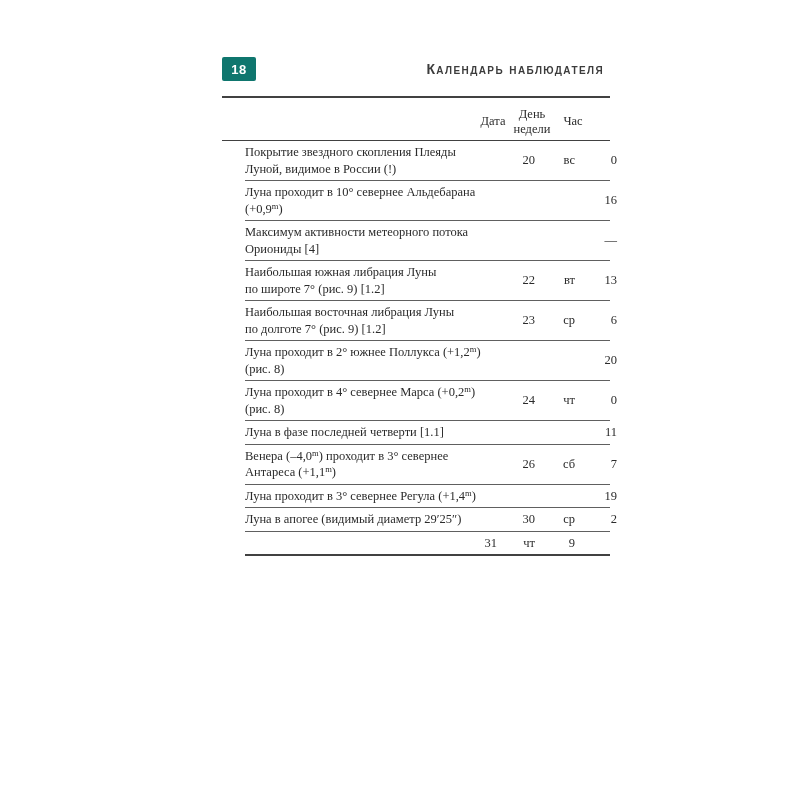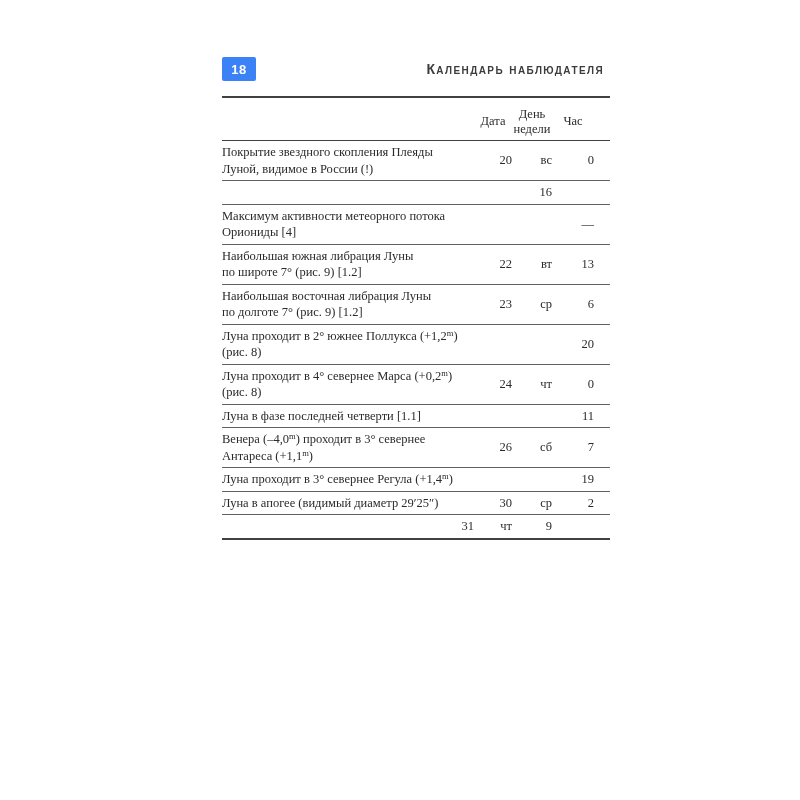--- a/index.html
+++ b/index.html
@@ -27,21 +27,21 @@
     align-items: center;
     justify-content: space-between;
     height: 24px;
   }
   .page-badge {
     display: inline-flex;
     align-items: center;
     justify-content: center;
     min-width: 34px;
     height: 24px;
-    background: #3b82f6;
+    background: #0f766e;
     color: #ffffff;
     font-family: "Liberation Sans", "DejaVu Sans", sans-serif;
     font-size: 13px;
     font-weight: bold;
     border-radius: 2px;
     letter-spacing: 0.5px;
   }
   .running-title {
     font-family: "Liberation Sans", "DejaVu Sans", sans-serif;
     font-variant: small-caps;
@@ -70,20 +70,21 @@
   .th {
     text-align: center;
     font-size: 12.5px;
     line-height: 14.5px;
     white-space: pre-line;
   }
   .trow {
     border-bottom: 1px solid #606060;
     padding-top: 3px;
     padding-bottom: 3px;
+    margin-left: 23px;
   }
   .trow:last-child {
     border-bottom: 2px solid #414141;
   }
   .cell {
     font-size: 12.5px;
     line-height: 16.5px;
   }
   .desc {
     white-space: pre-line;
@@ -119,20 +120,22 @@
       </div>
 
       <div class="trow">
         <div class="cell desc">Покрытие звездного скопления Плеяды
 Луной, видимое в России (!)</div>
         <div class="cell num">20</div>
         <div class="cell num">вс</div>
         <div class="cell num">0</div>
       </div>
       <div class="trow">
+        <div class="cell desc">Луна проходит в 10° севернее Альдебарана
+(+0,9<sup class="mag">m</sup>)</div>
         <div class="cell num"></div>
         <div class="cell num"></div>
         <div class="cell num">16</div>
       </div>
       <div class="trow">
         <div class="cell desc">Максимум активности метеорного потока
 Ориониды [4]</div>
         <div class="cell num"></div>
         <div class="cell num"></div>
         <div class="cell num">—</div>

